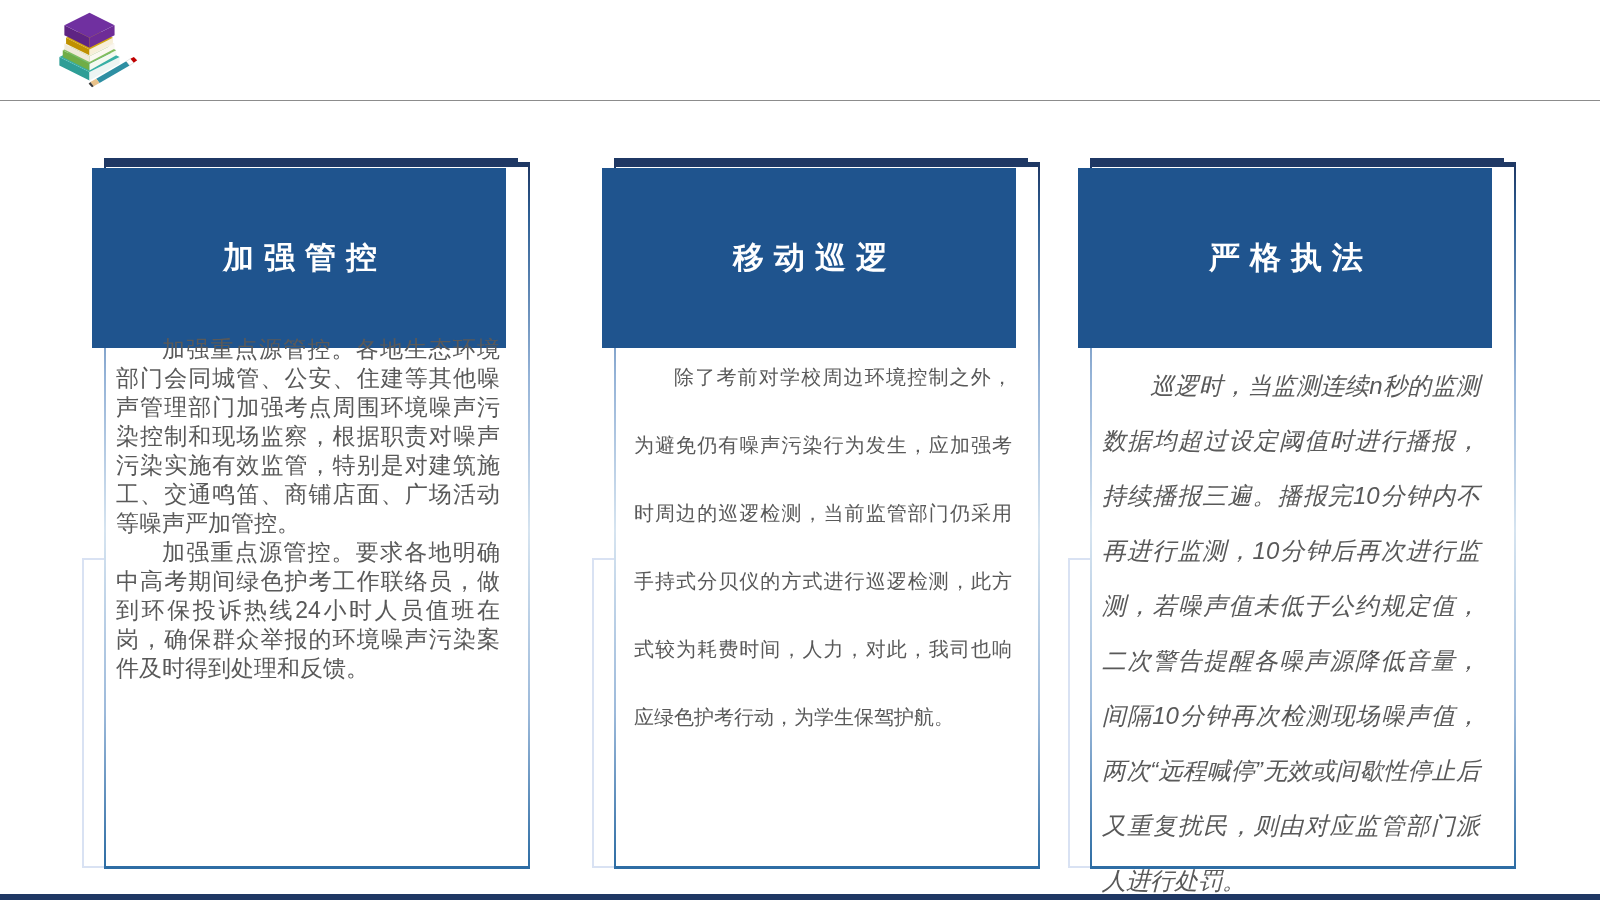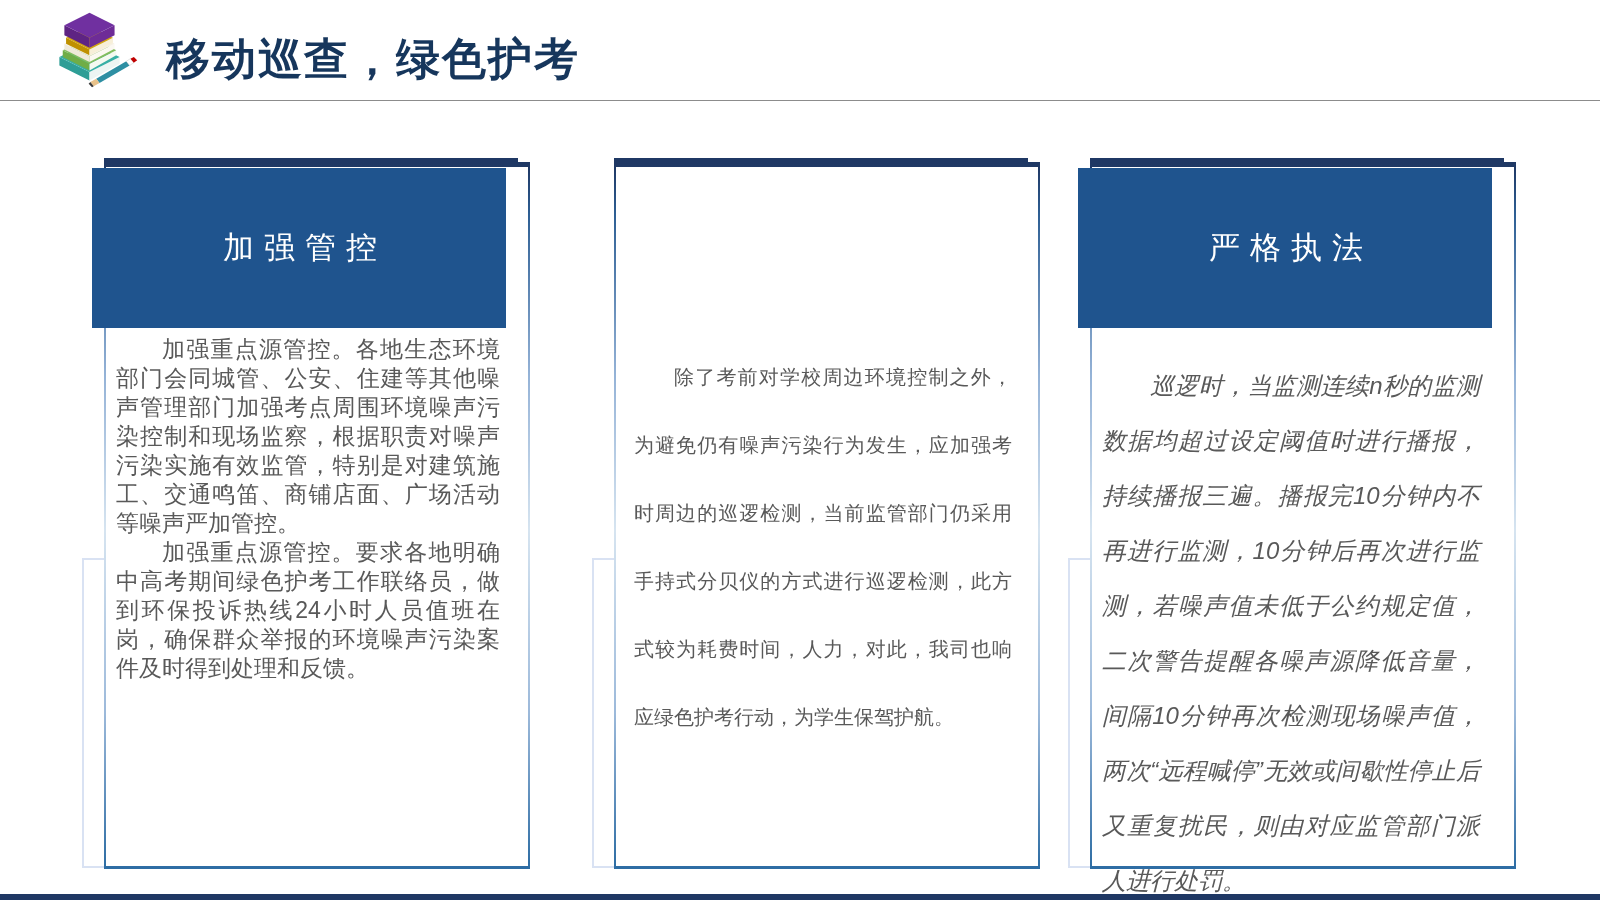--- a/index.html
+++ b/index.html
@@ -37,24 +37,24 @@
     position:absolute;left:-10px;top:400px;width:414px;height:306px;
     border:2px solid var(--echo-border);background:#fff;z-index:0;
   }
   .panel{
     position:absolute;left:12px;top:4px;width:422px;height:699px;background:#fff;
     border-style:solid;border-width:5px 2px 3px 2px;
     border-image:linear-gradient(180deg,#1F3864 0%,#2E5F94 7%,#95B3D7 30%,#D6E4F0 52%,#9CB9DA 78%,#2E6DA4 100%) 1;
     z-index:1;
   }
   .hbox{
-    position:absolute;left:0;top:10px;width:414px;height:160px;
+    position:absolute;left:0;top:10px;width:414px;height:180px;
     background:var(--header-bg);color:#fff;z-index:2;
     display:flex;align-items:center;justify-content:center;
-    font-size:31px;font-weight:normal;letter-spacing:10px;padding-left:12px;box-sizing:border-box;
+    font-size:31px;font-weight:bold;letter-spacing:10px;padding-left:12px;box-sizing:border-box;
   }
   .content{
     position:absolute;left:24px;top:178px;z-index:3;
     color:var(--body-text);text-align:justify;
   }
   .content p{margin:0;text-indent:2em;}
   .col-1 .content{width:384px;top:177px;font-size:23px;line-height:29px;}
   .col-2 .content{width:378px;top:185px;font-size:20px;line-height:68px;margin-left:8px;}
   .col-3 .content{width:378px;top:200px;font-size:24px;line-height:55px;font-style:italic;}
   
@@ -88,40 +88,42 @@
       <polygon points="52,33 82,18 82,30 52,45" fill="#6E2C97"></polygon>
       <polygon points="22,18 52,3 82,18 52,33" fill="#7030A0"></polygon>
 
       <polygon points="60,82 96,61 100,66 64,87" fill="#2E8FA3"></polygon>
       <polygon points="53,86 60,82 64,87 57,91" fill="#E8C28A"></polygon>
       <polygon points="51,88 53,86 57,91 55,92" fill="#3B3B3B"></polygon>
       <polygon points="96,61 101,58 105,63 100,66" fill="#FFFFFF" stroke="#C9C9C9" stroke-width="0.6"></polygon>
       <polygon points="101,58 105,56 109,60 105,63" fill="#C00000"></polygon>
     </svg>
   </span>
-  <h1 class="page-title">移动巡查，绿色护考</h1>
   <div class="header-rule"></div>
 
   <section class="column col-1">
     <div class="echo"></div>
     <div class="ghost"></div>
     <div class="panel"></div>
     <div class="hbox">
       <span>加强管控</span>
     </div>
     <div class="content">
       <p>加强重点源管控。各地生态环境部门会同城管、公安、住建等其他噪声管理部门加强考点周围环境噪声污染控制和现场监察，根据职责对噪声污染实施有效监管，特别是对建筑施工、交通鸣笛、商铺店面、广场活动等噪声严加管控。</p>
       <p>加强重点源管控。要求各地明确中高考期间绿色护考工作联络员，做到环保投诉热线24小时人员值班在岗，确保群众举报的环境噪声污染案件及时得到处理和反馈。</p>
     </div>
   </section>
 
   <section class="column col-2">
     <div class="echo"></div>
     <div class="ghost"></div>
     <div class="panel"></div>
+    <div class="hbox">
+      <span>移动巡逻</span>
+    </div>
     <div class="content">
       <p>除了考前对学校周边环境控制之外，为避免仍有噪声污染行为发生，应加强考时周边的巡逻检测，当前监管部门仍采用手持式分贝仪的方式进行巡逻检测，此方式较为耗费时间，人力，对此，我司也响应绿色护考行动，为学生保驾护航。</p>
     </div>
   </section>
 
   <section class="column col-3">
     <div class="echo"></div>
     <div class="ghost"></div>
     <div class="panel"></div>
     <div class="hbox">

